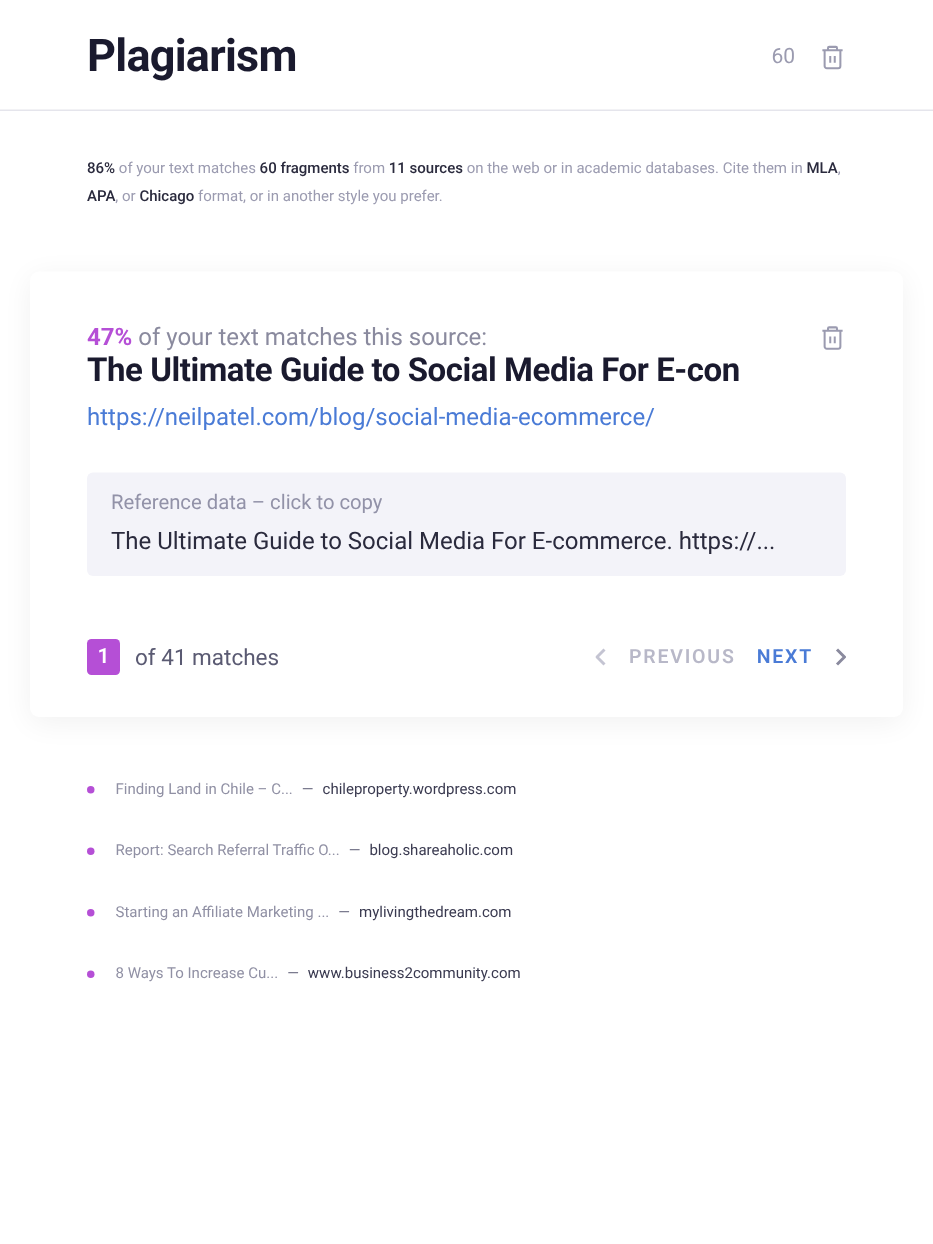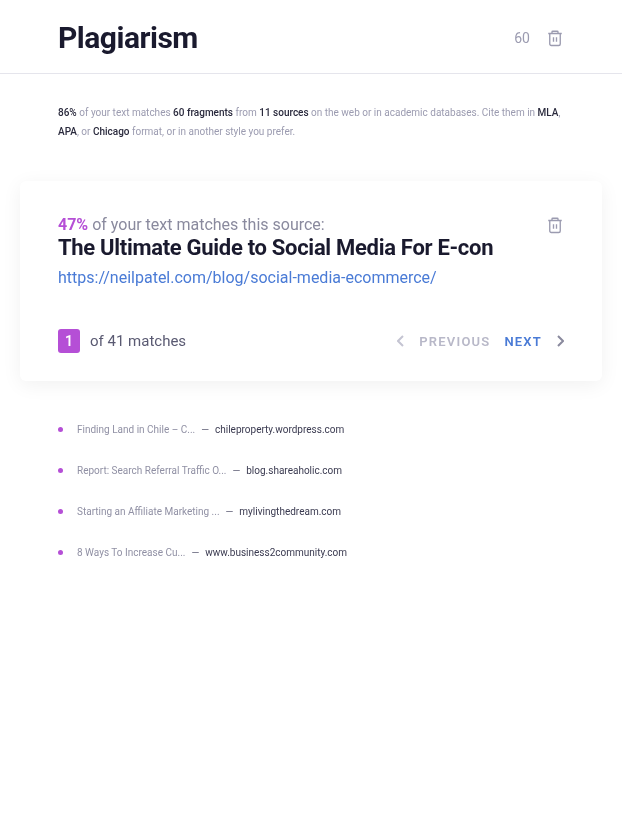--- a/index.html
+++ b/index.html
@@ -192,20 +192,24 @@
       <div class="match-line">
         <span class="match-pct">47%</span><span> of your text matches this source:</span>
       </div>
       <svg class="trash-icon" viewBox="0 0 24 24" fill="none" stroke="currentColor" stroke-width="1.8" style="flex-shrink:0;">
         <path d="M3 6h18M8 6V4a1 1 0 0 1 1-1h6a1 1 0 0 1 1 1v2m3 0v14a2 2 0 0 1-2 2H7a2 2 0 0 1-2-2V6h14zM10 11v6M14 11v6"></path>
       </svg>
     </div>
     <div class="source-title">The Ultimate Guide to Social Media For E-con</div>
     <div class="source-url">https://neilpatel.com/blog/social-media-ecommerce/</div>
 
+    <div class="ref-box">
+      <div class="ref-label">Reference data – click to copy</div>
+      <div class="ref-text">The Ultimate Guide to Social Media For E-commerce. https://...</div>
+    </div>
 
     <div class="pager">
       <span class="pager-badge">1</span>
       <span class="pager-text">of 41 matches</span>
       <div class="pager-nav">
         <svg class="chev chev-l" viewBox="0 0 8 12" fill="none" stroke="currentColor" stroke-width="2">
             <path d="M6 1 1 6l5 5"></path>
           </svg>
         <span class="nav-btn nav-prev">PREVIOUS</span>
         <span class="nav-btn nav-next">NEXT</span>

